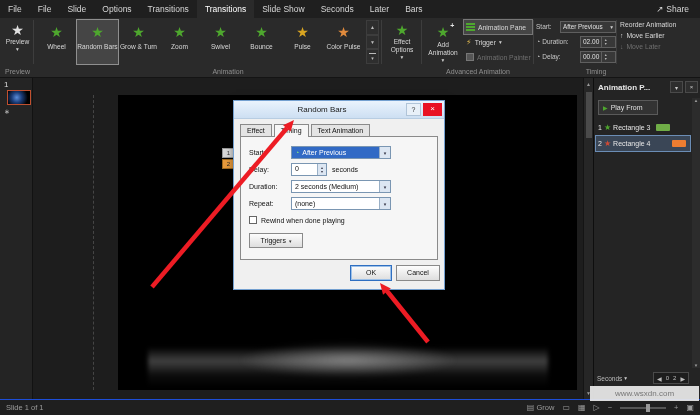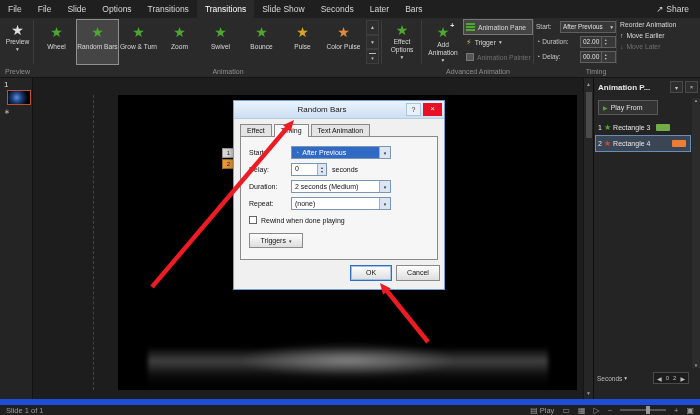--- a/index.html
+++ b/index.html
@@ -135,21 +135,21 @@
   .pane-bottom { position:absolute; left:0; top:292px; width:98px; height:16px; display:flex;
                  align-items:center; font-size:6.5px; color:#bbb; padding:0 3px; gap:2px; }
   .timelinebox { margin-left:auto; display:flex; align-items:center; gap:4px; border:1px solid #4a4a4a;
                  background:#1d1d1d; height:12px; padding:0 3px; font-size:6px; color:#bbb; }
   .pane-scroll { position:absolute; right:0; top:20px; width:8px; height:270px; background:#2c2c2c;
                  display:flex; flex-direction:column; align-items:center; justify-content:space-between;
                  font-size:4.5px; color:#9a9a9a; }
 
   
   .statusbar { position:absolute; left:0; top:399px; width:700px; height:16px; background:#1f1f1f;
-               border-top:6px solid #1d4ed8; display:flex; align-items:center; font-size:7.5px;
+               border-top:1px solid #1d4ed8; display:flex; align-items:center; font-size:7.5px;
                color:#9c9c9c; z-index:15; }
   .sb-left { padding-left:6px; }
   .sb-right { margin-left:auto; display:flex; align-items:center; gap:8px; padding-right:6px; }
   .sb-ico { font-size:8px; }
   .zoomtrack { width:46px; height:2px; background:#555; position:relative; }
   .zoomthumb { position:absolute; left:26px; top:-3px; width:4px; height:8px; background:#999; }
   .arrows { position:absolute; left:0; top:0; z-index:8; pointer-events:none; }
   .watermark { position:absolute; left:590px; top:386px; width:109px; height:15px;
                background:rgba(234,234,234,0.93); color:#777; font-size:8px; display:flex;
                align-items:center; justify-content:center; z-index:20; }
@@ -444,27 +444,28 @@
     </div>
   </div>
 
   <svg class="arrows" width="700" height="415" viewBox="0 0 700 415">
     <line x1="152" y1="287" x2="287" y2="128" stroke="#ed1c24" stroke-width="4.5"></line>
     <polygon points="294,120 290.7,131.6 283.1,125.2" fill="#ed1c24"></polygon>
     <line x1="428" y1="342" x2="387" y2="291" stroke="#ed1c24" stroke-width="4.5"></line>
     <polygon points="380,283 390.8,288.5 383.0,294.7" fill="#ed1c24"></polygon>
   </svg>
 
+  <div class="watermark">www.wsxdn.com</div>
 
   <div class="statusbar">
     <span class="sb-left">Slide 1 of 1</span>
     <div class="sb-right">
       <span>
         <span class="sb-ico">▤</span>
-        <span>Play</span>
+        <span>Grow</span>
       </span>
       <span class="sb-ico">▭</span>
       <span class="sb-ico">▦</span>
       <span class="sb-ico">▷</span>
       <span>−</span>
       <span class="zoomtrack">
           <span class="zoomthumb"></span>
         </span>
       <span>+</span>
       <span class="sb-ico">▣</span>

